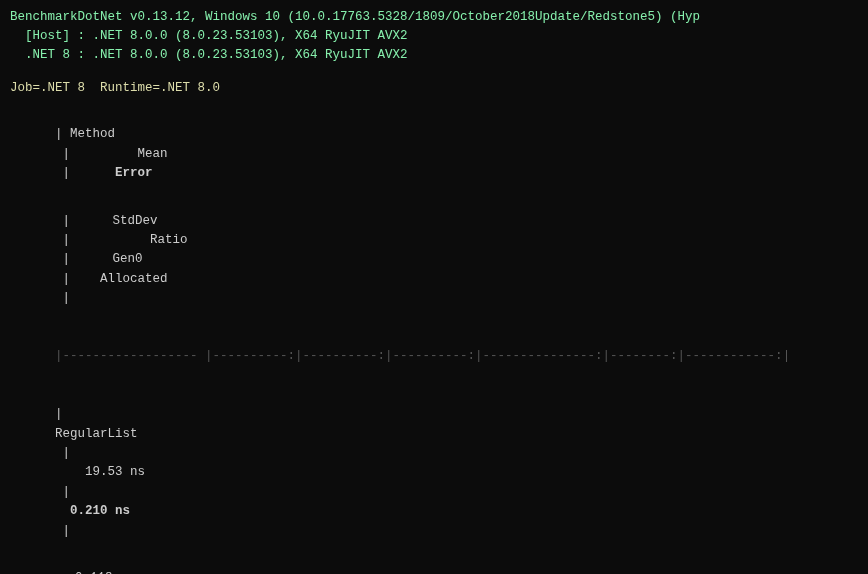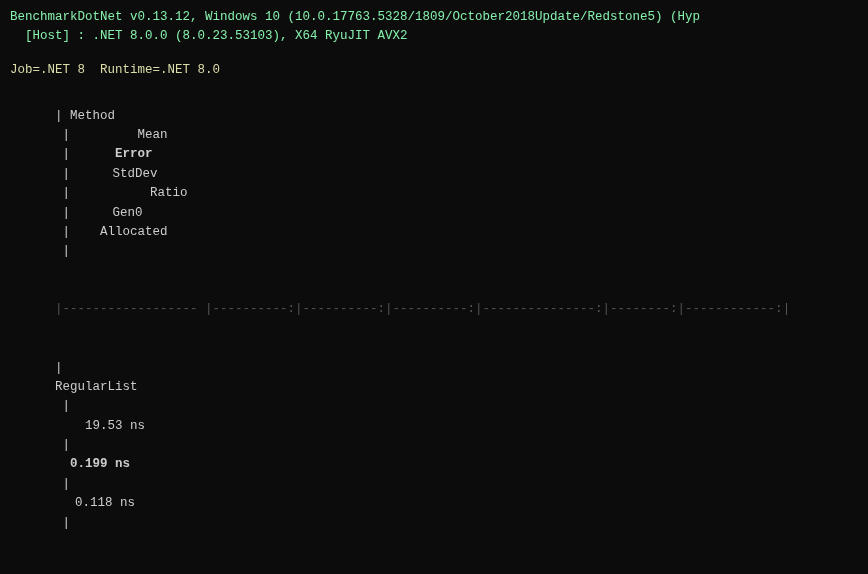--- a/index.html
+++ b/index.html
@@ -29,33 +29,34 @@
       font-size: 12.5px;
       margin-top: 4px;
       line-height: 1.55;
     }
     .bench-table .header-row { color: #cccccc; }
     .bench-table .separator-row { color: #555555; }
     .bench-table .data-row { color: #cccccc; }
     .bench-table .col-method { display: inline-block; width: 170px; }
     .bench-table .col-mean { display: inline-block; width: 90px; text-align: right; }
     .bench-table .col-error { display: inline-block; width: 75px; text-align: right; font-weight: bold; }
-    .bench-table .col-stddev { display: inline-block; width: 80px; text-align: right; }
+    .bench-table .col-stddev { display: inline-block; width: 80px; text-align: right; margin-top: 28px; }
     .bench-table .col-ratio { display: inline-block; width: 110px; text-align: right; }
     .bench-table .col-gen0 { display: inline-block; width: 65px; text-align: right; }
     .bench-table .col-alloc { display: inline-block; width: 90px; text-align: right; }
 
     .line { white-space: pre; }
   </style>
 </head>
 <body>
 
 <div class="terminal">
   <div class="line info-line">BenchmarkDotNet v0.13.12, Windows 10 (10.0.17763.5328/1809/October2018Update/Redstone5) (Hyp</div>
   <div class="line info-line">  [Host] : .NET 8.0.0 (8.0.23.53103), X64 RyuJIT AVX2</div>
+  <div class="line info-line">  .NET 8 : .NET 8.0.0 (8.0.23.53103), X64 RyuJIT AVX2</div>
   <div style="margin-top:15px;" class="line yellow">Job=.NET 8  Runtime=.NET 8.0</div>
 
   <div class="bench-table" style="margin-top:8px;">
 
     <div class="line header-row">
       <span>| </span><span class="col-method">Method</span>
       <span> | </span><span class="col-mean">Mean</span>
       <span> | </span><span class="col-error">Error</span>
       <span> | </span><span class="col-stddev">StdDev</span>
       <span> | </span><span class="col-ratio">Ratio</span>
@@ -67,21 +68,21 @@
     <div class="line separator-row">
       |------------------ |----------:|----------:|----------:|---------------:|--------:|------------:|
     </div>
 
     <div class="line data-row">
       <span>| </span>
       <span class="col-method">RegularList</span>
       <span> | </span>
       <span class="col-mean">19.53 ns</span>
       <span> | </span>
-      <span class="col-error">0.199 ns</span>
+      <span class="col-error">0.210 ns</span>
       <span> | </span>
       <span class="col-stddev">0.118 ns</span>
       <span> | </span>
       
       
       
       
       
       
     </div>

